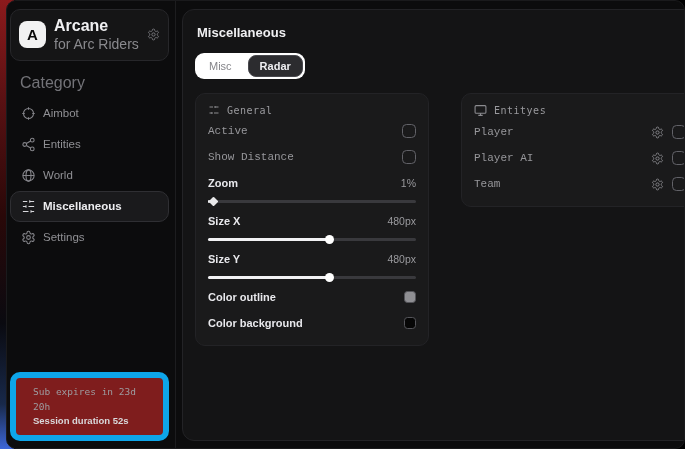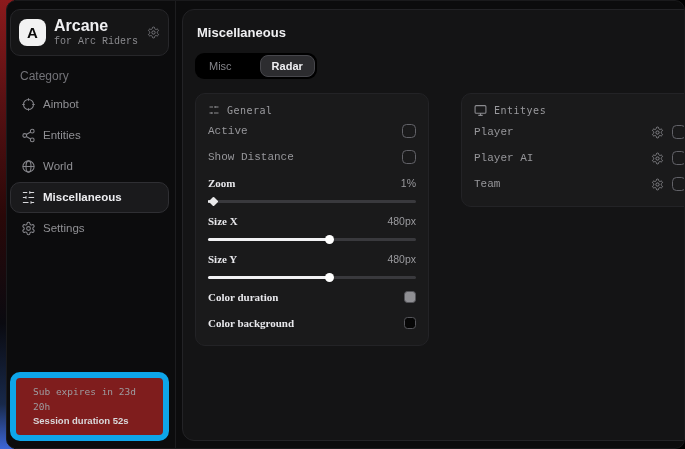--- a/index.html
+++ b/index.html
@@ -33,23 +33,23 @@
     background:#151516; border:1px solid #27272a; border-radius:10px;
     padding:6px 8px; display:flex; align-items:center; gap:8px;
   }
   .logo {
     width:27px; height:27px; border-radius:8px; background:#f2f2f2;
     color:#0a0a0a; font-weight:bold; font-size:15px;
     display:flex; align-items:center; justify-content:center;
   }
   .brand-text { flex:1; line-height:1.25; }
   .brand-name { font-size:16px; font-weight:bold; color:#f0f0f2; }
-  .brand-sub { font-size:10px; color:#8a8a8e;font-family:Liberation Mono, monospace; }
+  .brand-sub { font-size:14px; color:#8a8a8e; }
   .brand-gear { color:#77777c; display:flex; }
-  .cat-label { font-size:12px; color:#737378; margin:13px 0 6px 10px; }
+  .cat-label { font-size:16px; color:#737378; margin:13px 0 6px 10px; }
   .nav { display:flex; flex-direction:column; }
   .nav-item {
     display:flex; align-items:center; gap:7px;
     padding:7px 10px; border-radius:10px;
     font-size:11.5px; color:#909094;
     border:1px solid transparent;
     cursor:default;
   }
   .nav-item .ic { display:flex; color:#85858a; }
   .nav-item.active {
@@ -64,36 +64,36 @@
   .sb-footer .l1 { font-family:"DejaVu Sans Mono", monospace; font-size:9.5px; color:#9d9da1; }
   .sb-footer .l2 { font-size:9.5px; font-weight:bold; color:#d9d9dc; }
   
   .main-wrap { flex:1; padding:8px 8px 7px 6px; }
   .panel {
     height:100%; background:#141415;
     border:1px solid #232326; border-radius:12px;
     padding:13px 12px;
   }
   .page-title { font-size:13px; font-weight:bold; color:#f0f0f2; margin:2px 0 0 2px; }
-  .tabs { display:inline-flex; gap:16px; margin:13px 0 0 0; background:#000000; border-radius:9px; padding:2px; }
+  .tabs { display:inline-flex; gap:4px; margin:13px 0 0 0; background:#ffffff; border-radius:9px; padding:2px; }
   .tab { padding:4px 11px; border-radius:8px; font-size:11px; color:#85858a; border:1px solid transparent; }
   .tab.active { background:#2c2c2f; border-color:#47474c; color:#efeff2; font-weight:600; }
   .cards { display:flex; align-items:flex-start; gap:32px; margin-top:14px; }
   .card {
     background:#1a1a1b; border:1px solid #232326; border-radius:10px;
     padding:10px 12px 11px 12px;
   }
   .card-general { width:234px; }
   .card-entities { width:238px; }
   .card-head { display:flex; align-items:center; gap:7px; margin-bottom:4px; }
   .card-head .ic { display:flex; color:#8c8c90; }
   .card-title { font-family:"DejaVu Sans Mono", monospace; font-size:10px; color:#9a9a9e; letter-spacing:.5px; }
   .row { display:flex; align-items:center; justify-content:space-between; min-height:22px; margin-top:4px; }
   .lbl-dim { font-size:11px; color:#97979b;font-family:Liberation Mono, monospace; }
-  .lbl-strong { font-size:11px; font-weight:600; color:#e8e8ec;font-family:Liberation Serif, serif; }
+  .lbl-strong { font-size:11px; font-weight:600; color:#e8e8ec; }
   .val { font-size:10.5px; color:#9a9a9e; }
   .checkbox {
     width:14px; height:14px; border:1.5px solid #626268; border-radius:4.5px;
     background:transparent;
   }
   .slider { position:relative; height:10px; margin:2px 0 4px 0; }
   .track { position:absolute; left:0; right:0; top:4px; height:3px; background:#39393d; border-radius:2px; }
   .fill { position:absolute; left:0; top:4px; height:3px; background:#f2f2f4; border-radius:2px; }
   .thumb-dot {
     position:absolute; top:1px; width:9px; height:9px; border-radius:50%;
@@ -261,21 +261,21 @@
             <span class="lbl-strong">Size Y</span>
             <span class="val">480px</span>
           </div>
           <div class="slider">
             <div class="track"></div>
             <div class="fill" style="width: 58%;"></div>
             <div class="thumb-dot" style="left: 58%;"></div>
           </div>
 
           <div class="row">
-            <span class="lbl-strong">Color duration</span>
+            <span class="lbl-strong">Color outline</span>
             <span class="swatch" style="background: rgb(143, 143, 147);"></span>
           </div>
           <div class="row">
             <span class="lbl-strong">Color background</span>
             <span class="swatch" style="background: rgb(6, 6, 6);"></span>
           </div>
         </div>
 
         <div class="card card-entities">
           <div class="card-head">

